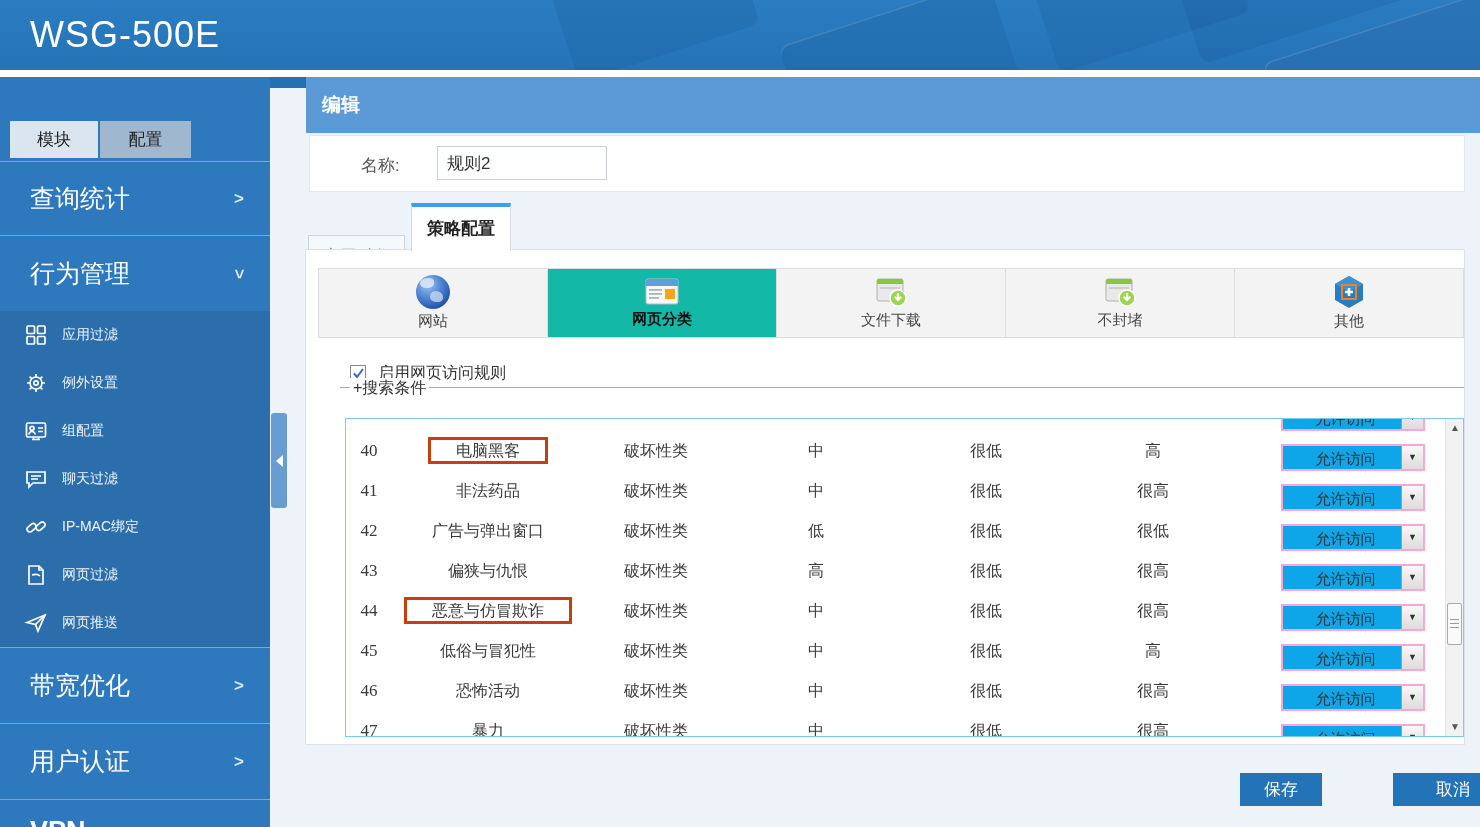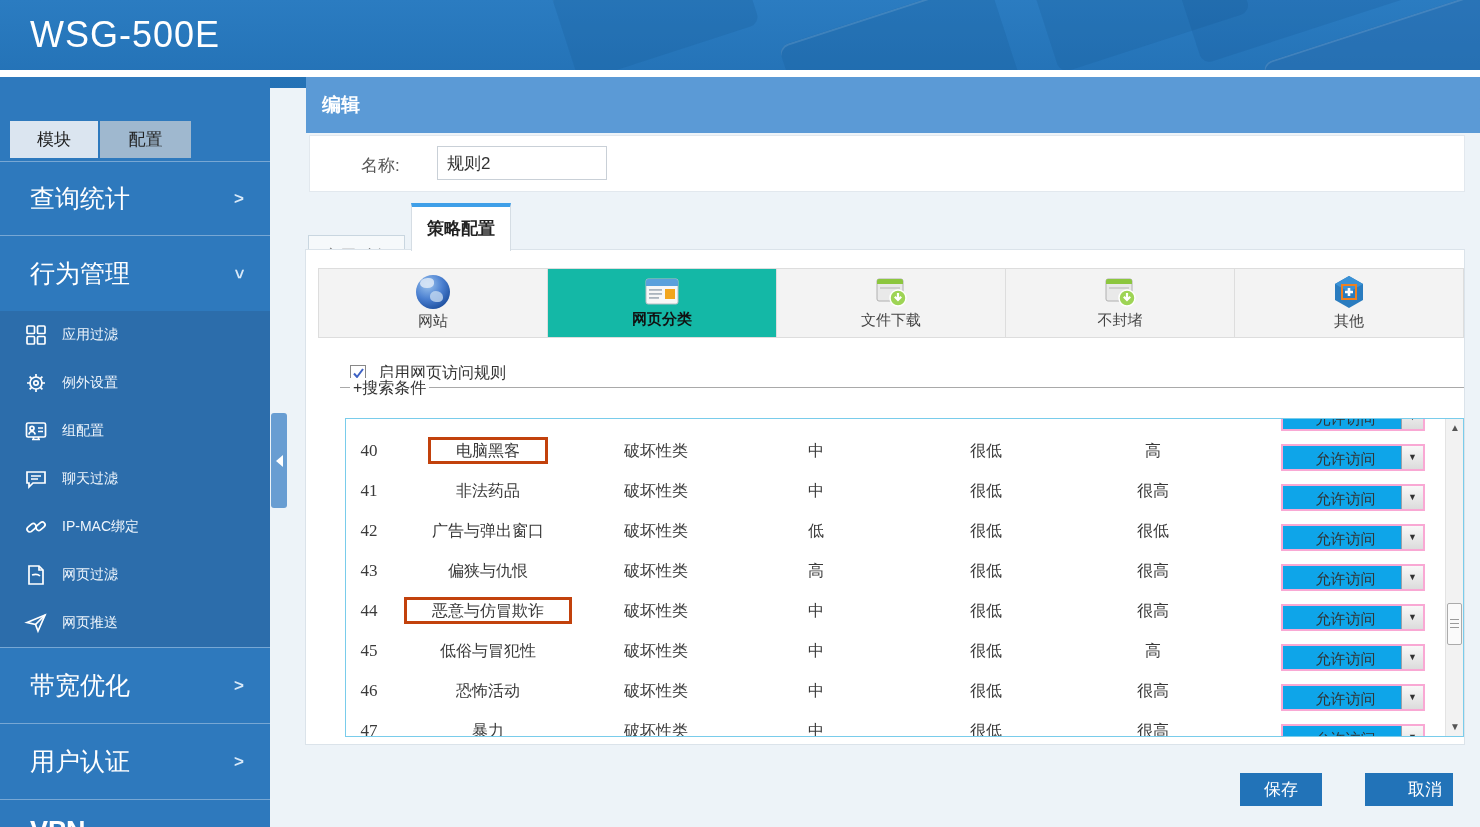--- a/index.html
+++ b/index.html
@@ -125,21 +125,21 @@
   .vthumb { position:absolute; left:1px; top:184px; width:15px; height:42px; background:#fafafa;
             border:1px solid #ababab; border-radius:2px; display:flex; align-items:center;
             justify-content:center; cursor:pointer; }
   .vthumb i { width:9px; height:11px;
               background:repeating-linear-gradient(180deg,#9a9a9a 0 1px,transparent 1px 4px); }
 
   
   .btn { position:absolute; top:773px; height:33px; background:#2273b8; color:#fff;
          border:none; font-size:17px; font-family:inherit; cursor:pointer; }
   .btn.save { left:1240px; width:82px; }
-  .btn.cancel { left:1365px; width:88px;padding-left:32px; }
+  .btn.cancel { left:1393px; width:88px;padding-left:32px; }
 </style>
 </head>
 <body>
 
 <div class="stage">
 
   <div class="banner">
     <div class="key k1"></div>
       <div class="key k2"></div>
       <div class="key k3"></div>

